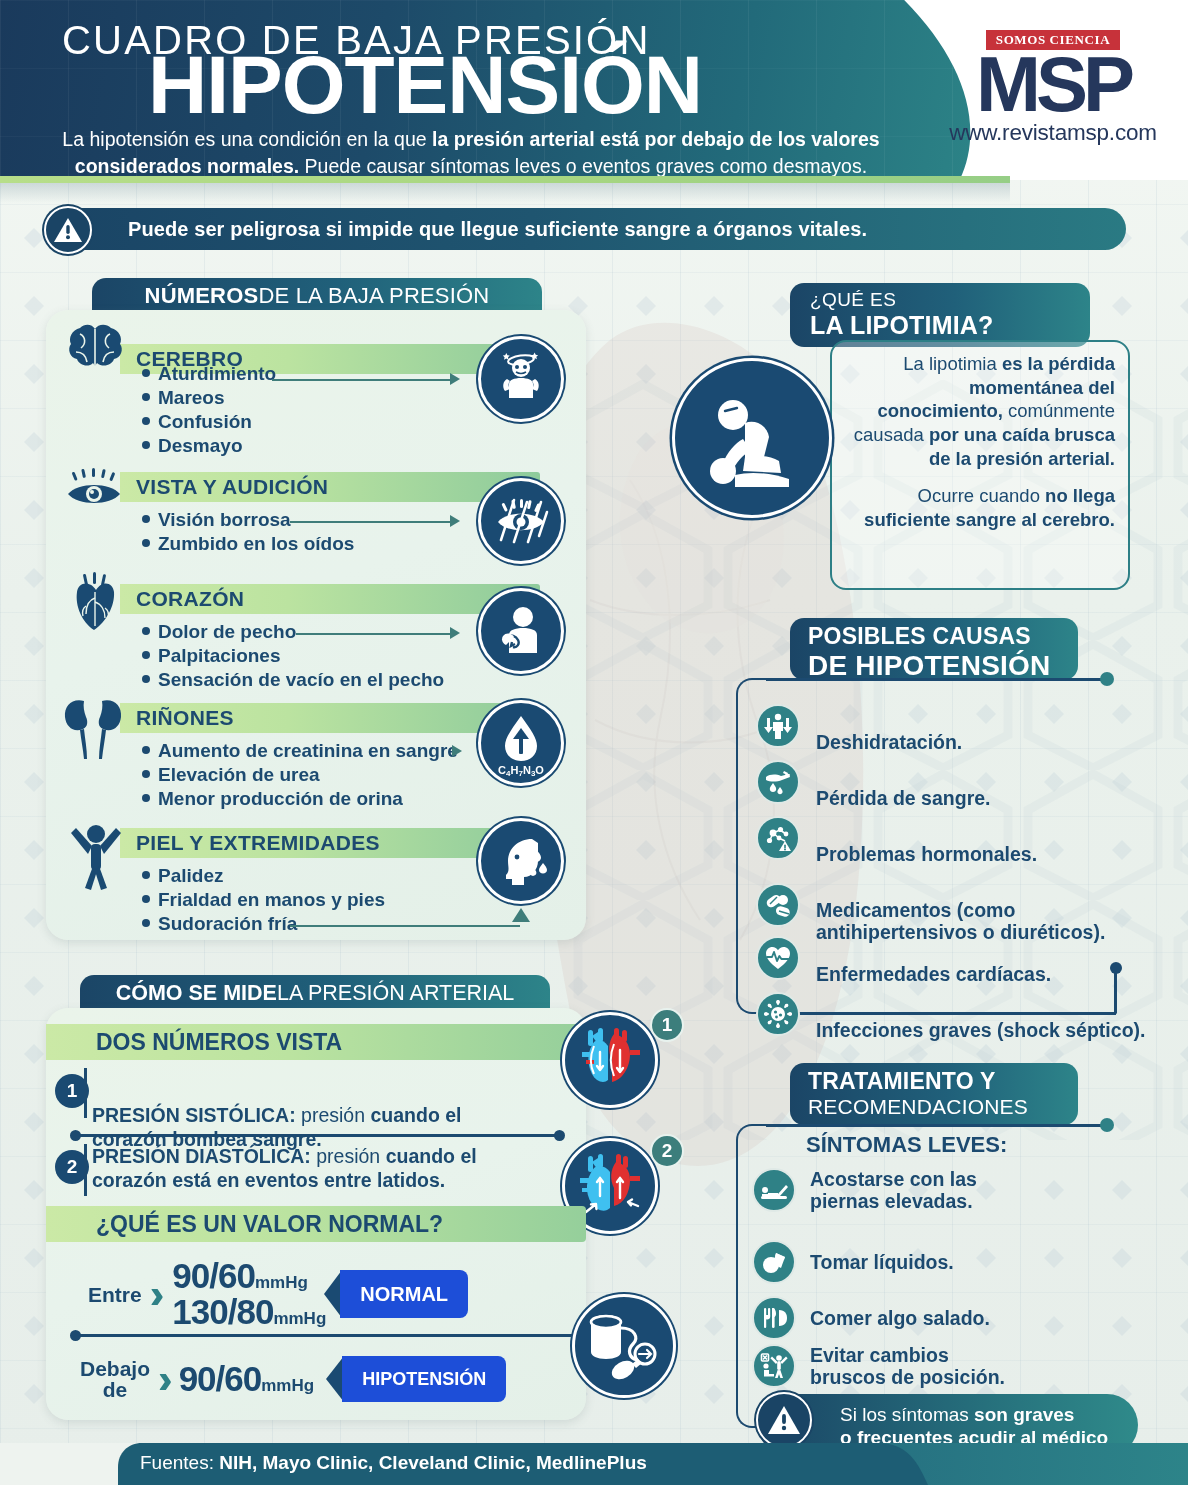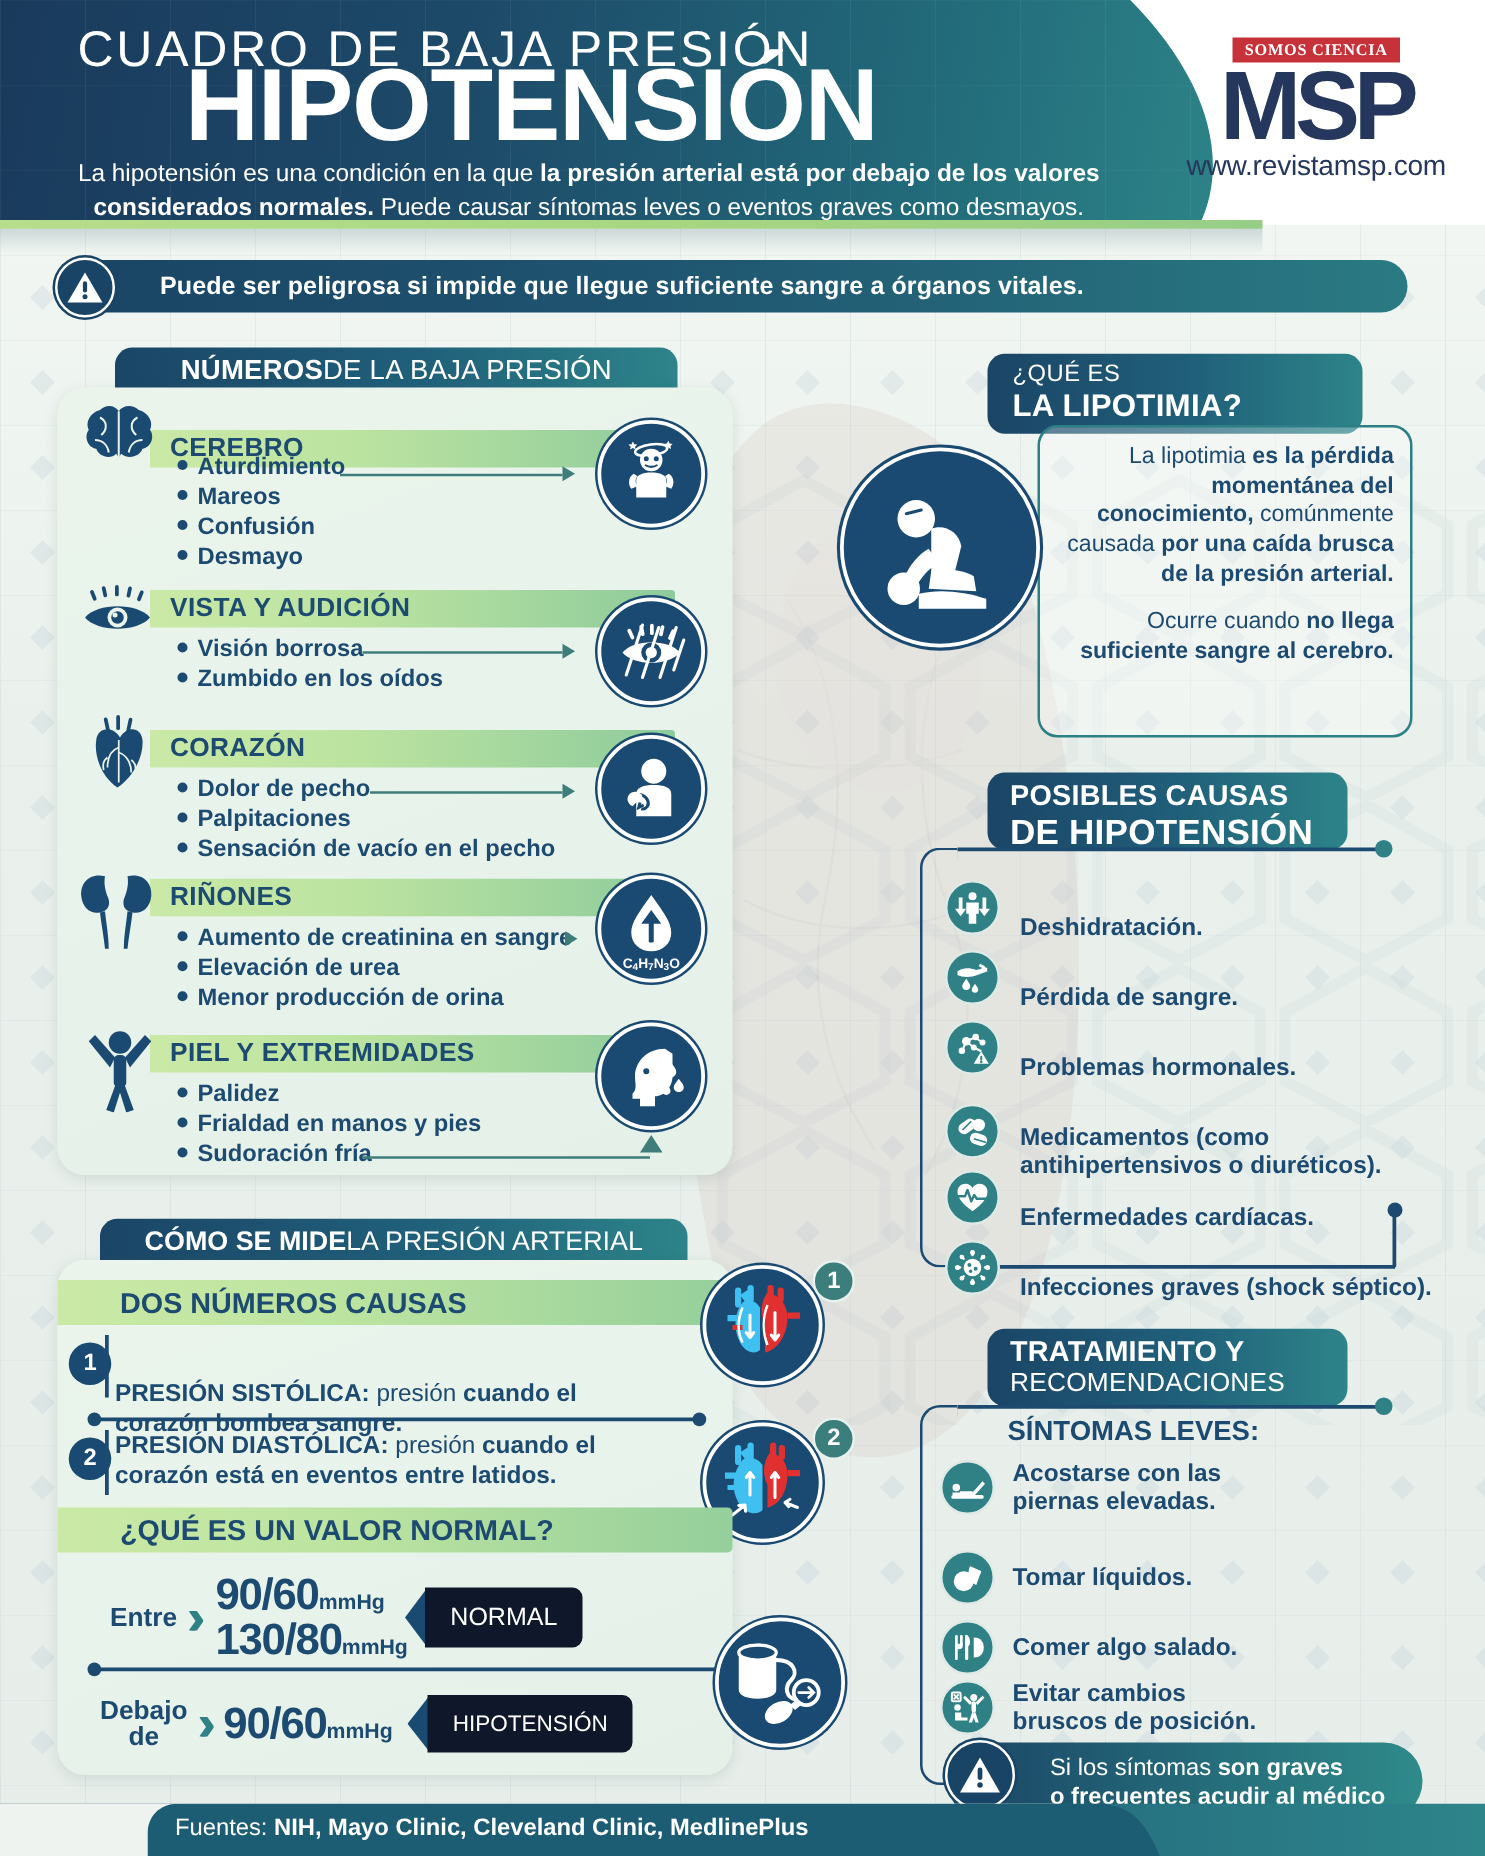--- a/index.html
+++ b/index.html
@@ -132,21 +132,21 @@
   .mtext b{font-weight:bold;}
   .vbar{position:absolute;width:3px;background:#1c4a70;}
   .hline{position:absolute;height:2.5px;background:#1c4a70;}
   .hdot{position:absolute;width:11px;height:11px;border-radius:50%;background:#1c4a70;}
 
   .valrow{position:absolute;display:flex;align-items:center;}
   .val-pre{color:#1c4a70;font-size:21px;font-weight:bold;text-align:center;line-height:1.0;}
   .chev{margin:0 8px;color:#2f8186;font-size:40px;font-weight:bold;letter-spacing:-12px;}
   .val-num{color:#1c4a70;font-weight:bold;font-size:35px;letter-spacing:-1px;}
   .val-unit{color:#1c4a70;font-weight:bold;font-size:17px;}
-  .tag{background:#0f172a;color:#fff;font-weight:normal;font-size:20px;padding:10px 20px;
+  .tag{background:#1d4ed8;color:#fff;font-weight:bold;font-size:20px;padding:10px 20px;
     display:flex;align-items:center;position:relative;}
 
   
   .pill-trat{left:790px;top:1063px;width:288px;height:62px;border-radius:14px;
     flex-direction:column;align-items:flex-start;padding:5px 0 0 18px;}
   .pill-trat .l1{font-size:23px;font-weight:bold;letter-spacing:.2px;}
   .pill-trat .l2{font-size:21px;font-weight:400;letter-spacing:.2px;}
   .trat-head{position:absolute;left:806px;top:1132px;color:#1c4a70;font-size:22px;font-weight:bold;}
   .trat-row{position:absolute;display:flex;align-items:center;}
   .trat-ico{width:44px;height:44px;border-radius:50%;background:#2f8186;border:2px solid #dfe9e6;
@@ -598,21 +598,21 @@
     <span class="causa-txt">Infecciones graves (shock séptico).</span>
   </div>
 
   <div class="pill pill-medida">
     <span class="p1">CÓMO SE MIDE</span>
       <span class="p2"> LA PRESIÓN ARTERIAL</span>
   </div>
   <div class="card-medida"></div>
 
   <div class="mband" style="top:1024px;">
-    <span class="lbl">DOS NÚMEROS CAUSAS</span>
+    <span class="lbl">DOS NÚMEROS VISTA</span>
   </div>
 
   <div class="numbadge" style="left:55px;top:1074px;">1</div>
   <div class="vbar" style="left:84px;top:1068px;height:50px;"></div>
   <div class="mtext" style="left:92px;top:1069px;width:420px;margin-top:35px;">
     <b>PRESIÓN SISTÓLICA:</b><span> presión </span><b>cuando el corazón bombea sangre.</b>
   </div>
   <div class="circ" style="left:562px;top:1012px;width:96px;height:96px;">
     <svg width="72" height="72" viewBox="0 0 72 72">
       <g fill="#3fc0f0">

